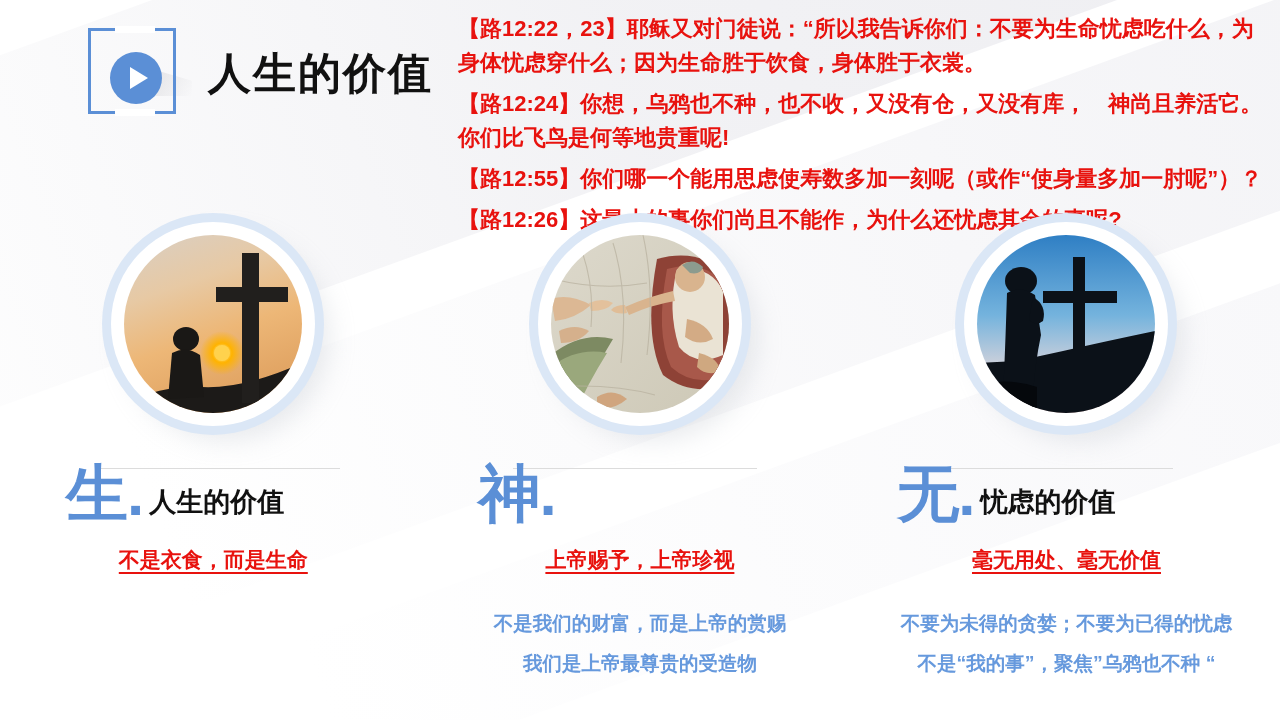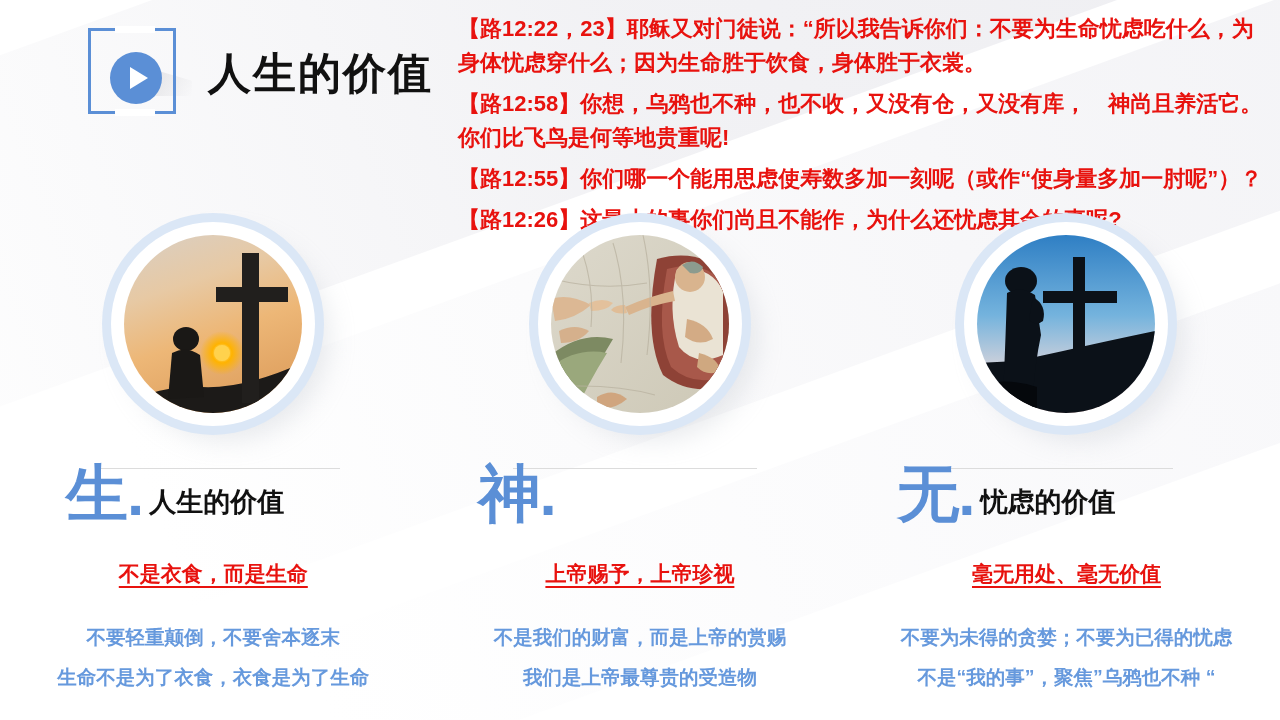--- a/index.html
+++ b/index.html
@@ -207,21 +207,21 @@
     font-size: 27px;
     font-weight: bold;
     color: #111111;
     padding-bottom: 4px;
     padding-left: 5px;
     white-space: nowrap;
   }
 
   
   .keyline {
-    margin-top: 36px;
+    margin-top: 22px;
     font-size: 21px;
     font-weight: bold;
     color: #e8120e;
     text-decoration: underline;
     text-underline-offset: 5px;
     text-decoration-thickness: 2px;
     white-space: nowrap;
   }
 
   
@@ -255,21 +255,21 @@
     <div class="logo-frame"></div>
     <div class="logo-circle">
       <div class="logo-play"></div>
     </div>
   </div>
 
   <div class="deck-title">人生的价值</div>
 
   <div class="scripture">
     <p>【路12:22，23】耶稣又对门徒说：“所以我告诉你们：不要为生命忧虑吃什么，为身体忧虑穿什么；因为生命胜于饮食，身体胜于衣裳。</p>
-    <p>【路12:58】你想，乌鸦也不种，也不收，又没有仓，又没有库，　神尚且养活它。你们比飞鸟是何等地贵重呢!</p>
+    <p>【路12:24】你想，乌鸦也不种，也不收，又没有仓，又没有库，　神尚且养活它。你们比飞鸟是何等地贵重呢!</p>
     <p>【路12:55】你们哪一个能用思虑使寿数多加一刻呢（或作“使身量多加一肘呢”）？</p>
     <p>【路12:26】这最小的事你们尚且不能作，为什么还忧虑其余的事呢?</p>
   </div>
 
   <div class="columns">
 
     <div class="col col-1">
       <div class="photo-outer">
         <div class="photo">
           <svg width="178" height="178" viewBox="0 0 178 178">
@@ -303,24 +303,20 @@
       <div class="sep"></div>
 
       <div class="heading">
         <span class="heading-char">生</span>
         <span class="heading-dot">.</span>
         <span class="heading-text">人生的价值</span>
       </div>
 
       <div class="keyline">不是衣食，而是生命</div>
 
-      <div class="body-lines">
-        <div>不要轻重颠倒，不要舍本逐末</div>
-        <div>生命不是为了衣食，衣食是为了生命</div>
-      </div>
     </div>
 
     <div class="col col-2">
       <div class="photo-outer">
         <div class="photo">
           <svg width="178" height="178" viewBox="0 0 178 178">
             <defs>
               <linearGradient id="fresco" x1="0" y1="0" x2="1" y2="1">
                 <stop offset="0%" stop-color="#ddd9cc"></stop>
                 <stop offset="100%" stop-color="#cdc8b6"></stop>

